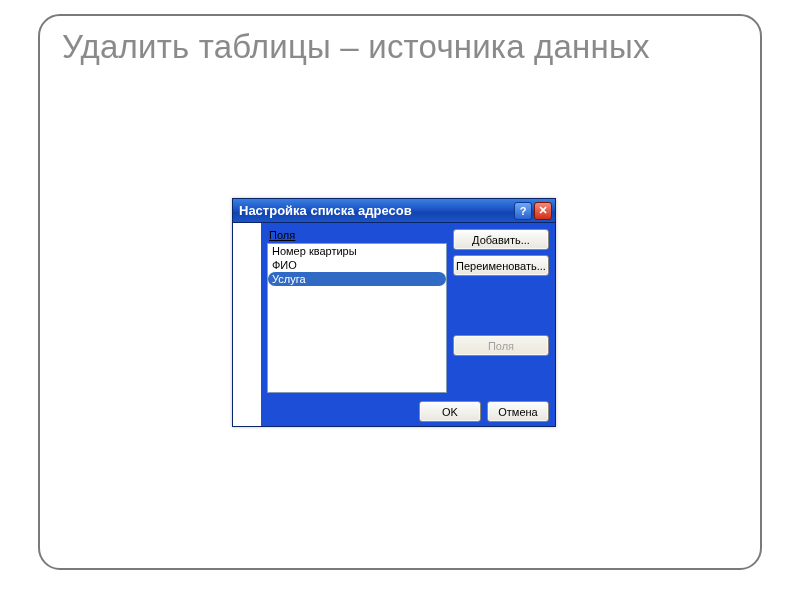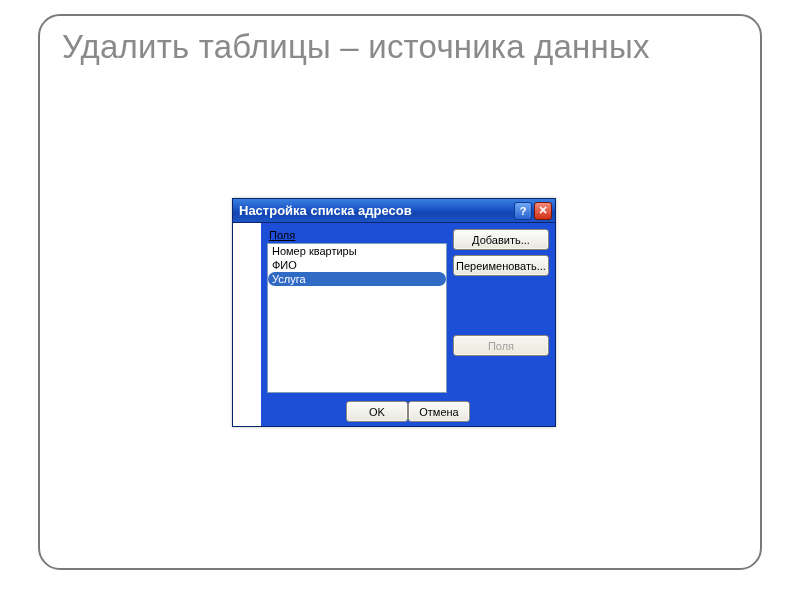--- a/index.html
+++ b/index.html
@@ -134,21 +134,22 @@
   .xp-btn.focused {
     box-shadow: inset 0 0 0 1px rgba(255,255,255,0.6), 0 0 0 1px #3c7fd1;
     border-color: #2f66c0;
   }
   .btn-group-top .xp-btn { margin-bottom: 5px; }
   .btn-group-bot { margin-top: 54px; }
   .btn-group-bot .xp-btn { margin-bottom: 5px; }
 
   .bottom-row {
     display: flex;
-    justify-content: center;
+    justify-content: flex-end;
+    gap: 6px;
     margin-top: 8px;
   }
   .bottom-row .xp-btn { width: 62px; }
 </style>
 </head>
 <body>
 
 <div class="slide">
   <div class="slide-frame"></div>
   <div class="slide-title">Удалить таблицы – источника данных</div>

